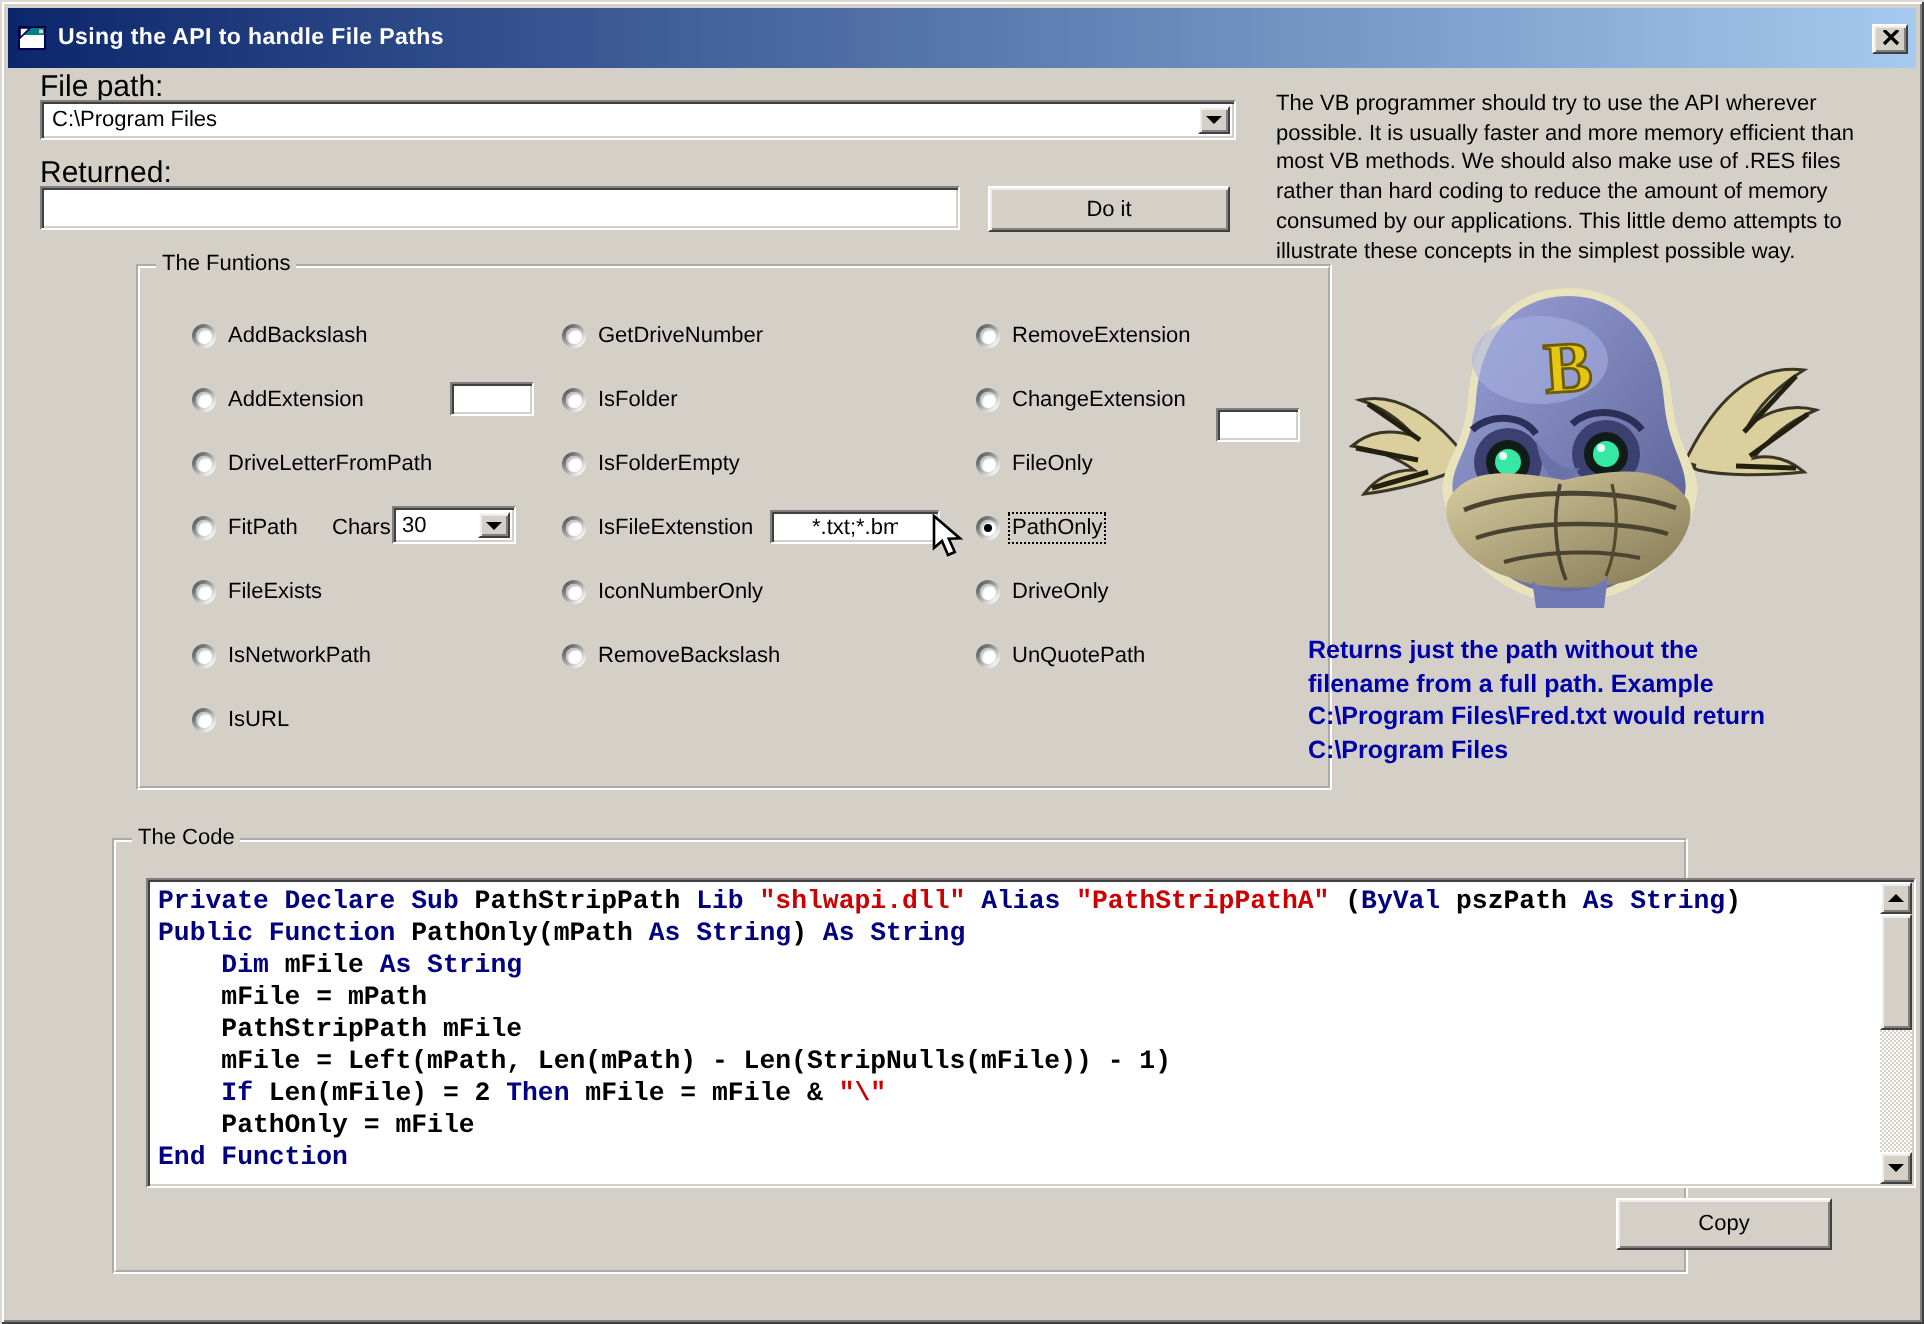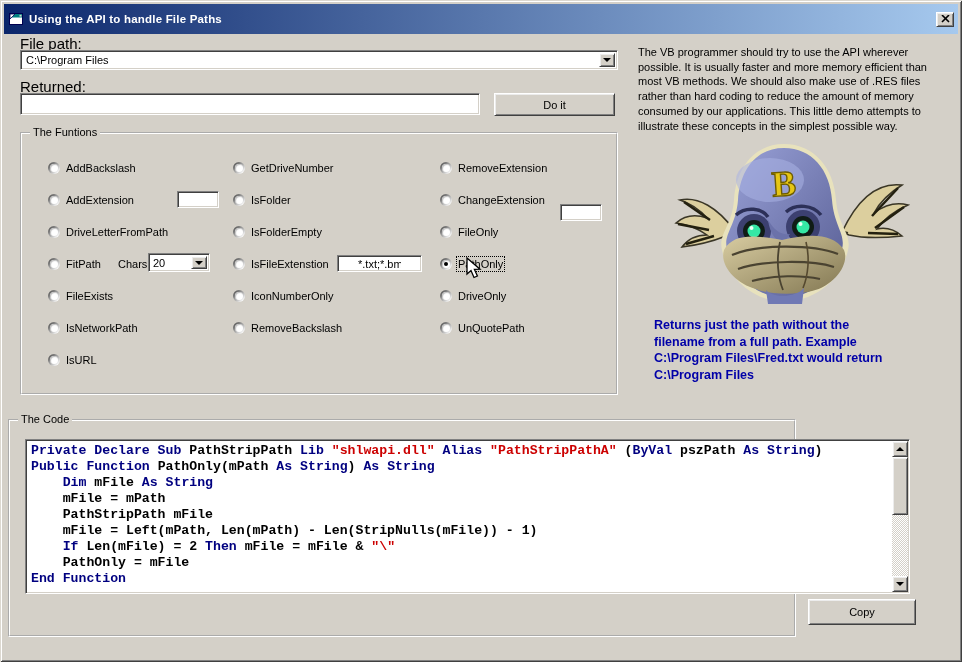--- a/index.html
+++ b/index.html
@@ -32,21 +32,21 @@
   .combo{position:absolute;left:20px;top:50px;width:598px;height:20px}
   .combo .val{position:absolute;left:5px;top:3px;font-size:11px}
   .drop-btn{position:absolute;right:2px;top:2px;bottom:2px;width:16px;
     display:flex;align-items:center;justify-content:center}
   .tri-down{width:0;height:0;border:4px solid transparent;border-top:4px solid #000;margin-top:4px}
   .tri-up{width:0;height:0;border:4px solid transparent;border-bottom:4px solid #000;margin-bottom:4px}
   input.field{font-family:"Liberation Sans",sans-serif;font-size:11px;padding:2px 4px;outline:none}
   #returned-input{position:absolute;left:20px;top:93px;width:460px;height:22px}
   .btn{font-size:11px;color:#000;display:flex;align-items:center;justify-content:center;cursor:default}
   #doit-btn{position:absolute;left:494px;top:93px;width:121px;height:23px}
-  .groupbox{position:absolute;border:2px groove #ffffff;}
+  .groupbox{position:absolute;border:2px groove #ffffff;margin-left:48px;}
   .groupbox .legend{position:absolute;top:-8px;left:8px;background:var(--dialog_bg);padding:0 3px;font-size:11px}
   #fn-group{left:20px;top:132px;width:598px;height:263px}
   .fn-col{position:absolute;top:18px;width:195px}
   #fn-col-0{left:26px}#fn-col-1{left:211px}#fn-col-2{left:418px}
   .fn-row{position:relative;height:32px;display:flex;align-items:center}
   .radio{width:12px;height:12px;border-radius:50%;flex:none;position:relative;
     background:linear-gradient(135deg,#5c5c5c 15%,#fafafa 85%)}
   .radio::after{content:"";position:absolute;inset:2px;border-radius:50%;background:#fff;
     box-shadow:inset 1px 1px 1px #bdbdbd}
   .radio.checked::before{content:"";position:absolute;left:4px;top:4px;width:4px;height:4px;border-radius:50%;
@@ -123,21 +123,21 @@
         </div>
         <div class="fn-row">
           <span class="radio"></span>
           <span class="fn-label">DriveLetterFromPath</span>
         </div>
         <div class="fn-row">
           <span class="radio"></span>
           <span class="fn-label">FitPath</span>
           <span class="chars-label">Chars.</span>
           <span class="mini-combo sunken">
-            <span class="val">20</span>
+            <span class="val">30</span>
             <span class="drop-btn raised">
               <span class="tri-down"></span>
             </span>
           </span>
         </div>
         <div class="fn-row">
           <span class="radio"></span>
           <span class="fn-label">FileExists</span>
         </div>
         <div class="fn-row">

